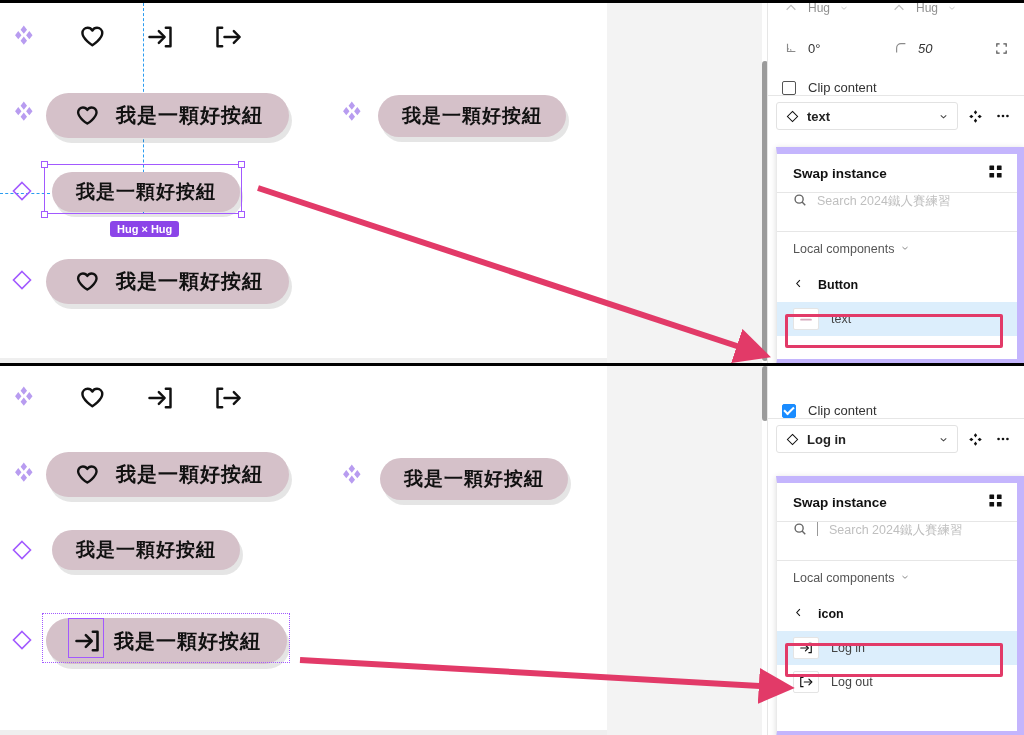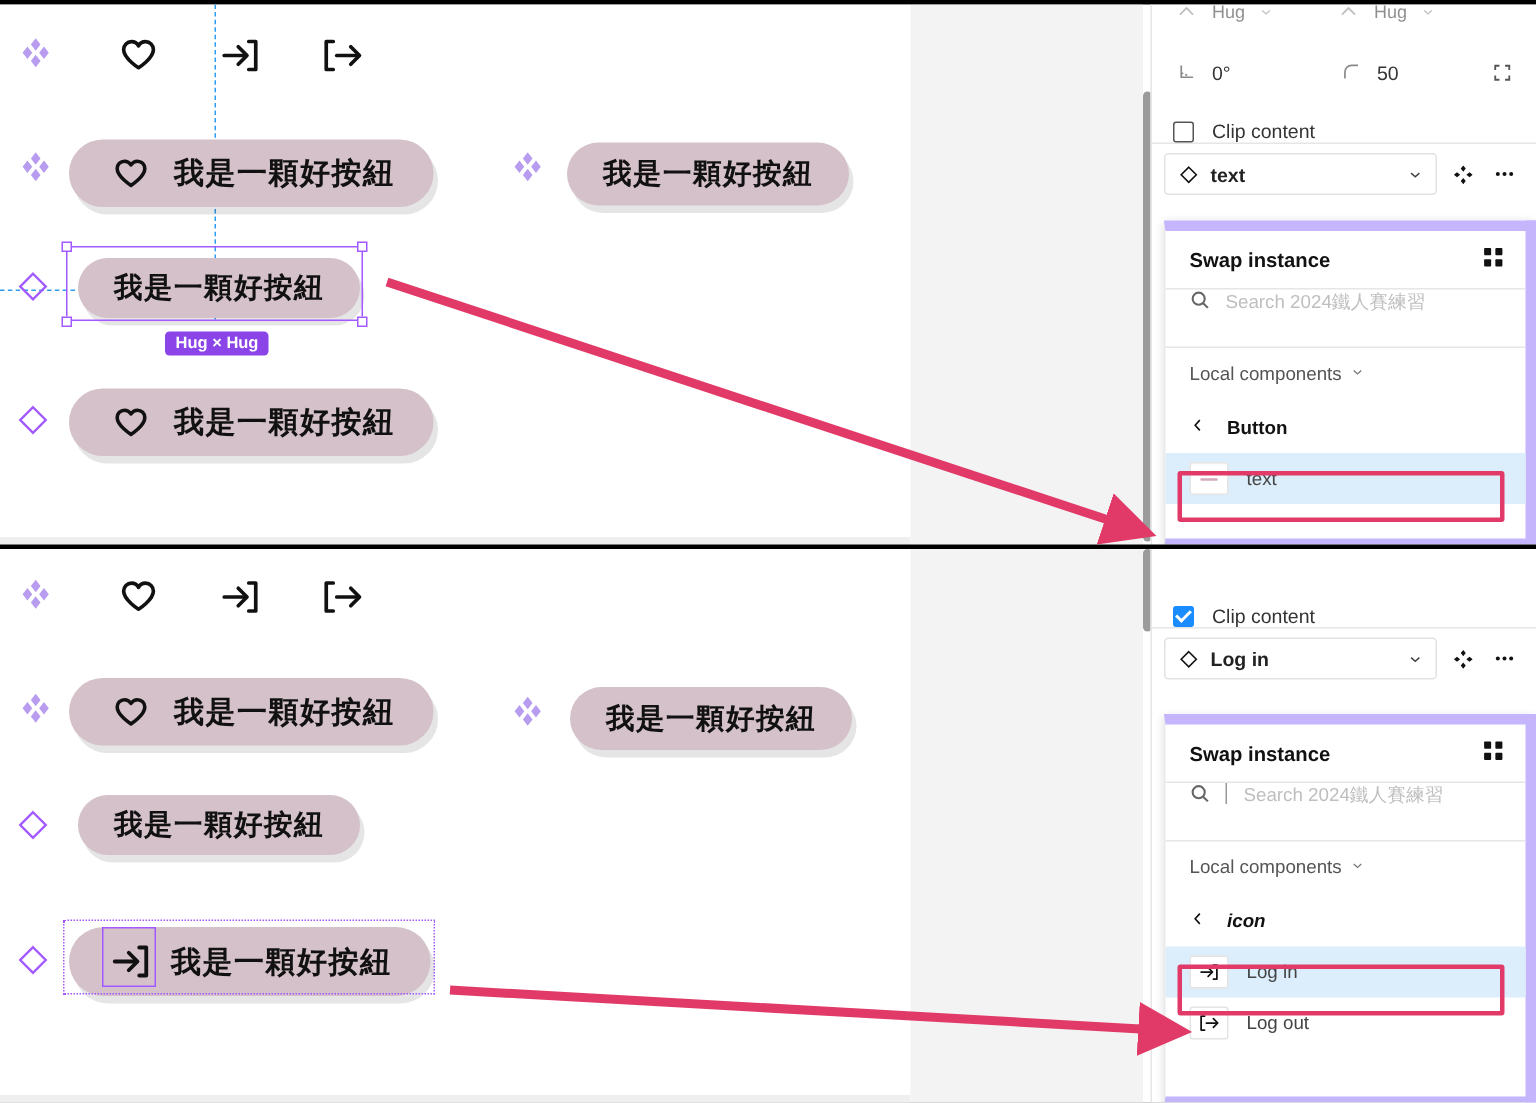--- a/index.html
+++ b/index.html
@@ -246,21 +246,21 @@
         <div class="prow" style="height:40px;">
           <div class="field" style="width:110px;">
             <span class="fico">
               <svg viewBox="0 0 16 16" width="14" height="14" fill="none" stroke="#8a8a8a" stroke-width="1.3">
                 <path d="M4 3 V12 H13"></path>
                   <path d="M4 9 A5 5 0 0 1 9 12" stroke-dasharray="1.6 1.6"></path>
               </svg>
             </span>
             <span class="fval">0°</span>
           </div>
-          <div class="field" style="flex:1;">
+          <div class="field" style="flex:1;font-style:italic;">
             <span class="fico">
               <svg viewBox="0 0 16 16" width="14" height="14" fill="none" stroke="#8a8a8a" stroke-width="1.3">
                 <path d="M3 13 V8 A5 5 0 0 1 8 3 H13"></path>
               </svg>
             </span>
             <span class="fval">50</span>
           </div>
           <span class="fico">
             <svg viewBox="0 0 16 16" width="15" height="15" fill="none" stroke="#555" stroke-width="1.3">
               <path d="M3 6 V3 H6"></path>
@@ -531,21 +531,21 @@
 
           <div class="pop-group">
             <span>Local components</span>
             <span>
               <svg viewBox="0 0 16 16" width="10" height="10" fill="none" stroke="#777" stroke-width="1.4">
                 <path d="M4 6.5 L8 10 L12 6.5"></path>
               </svg>
             </span>
           </div>
 
-          <div class="back-row" style="margin-top:2px;font-style:italic;">
+          <div class="back-row" style="margin-top:2px;">
             <span>
               <svg viewBox="0 0 16 16" width="11" height="11" fill="none" stroke="#111" stroke-width="1.6">
                 <path d="M10 3 L5.5 8 L10 13"></path>
               </svg>
             </span>
             <span>icon</span>
           </div>
           <div class="hl" style="top:160px;height:34px;"></div>
 
           <div class="pop-row sel">

